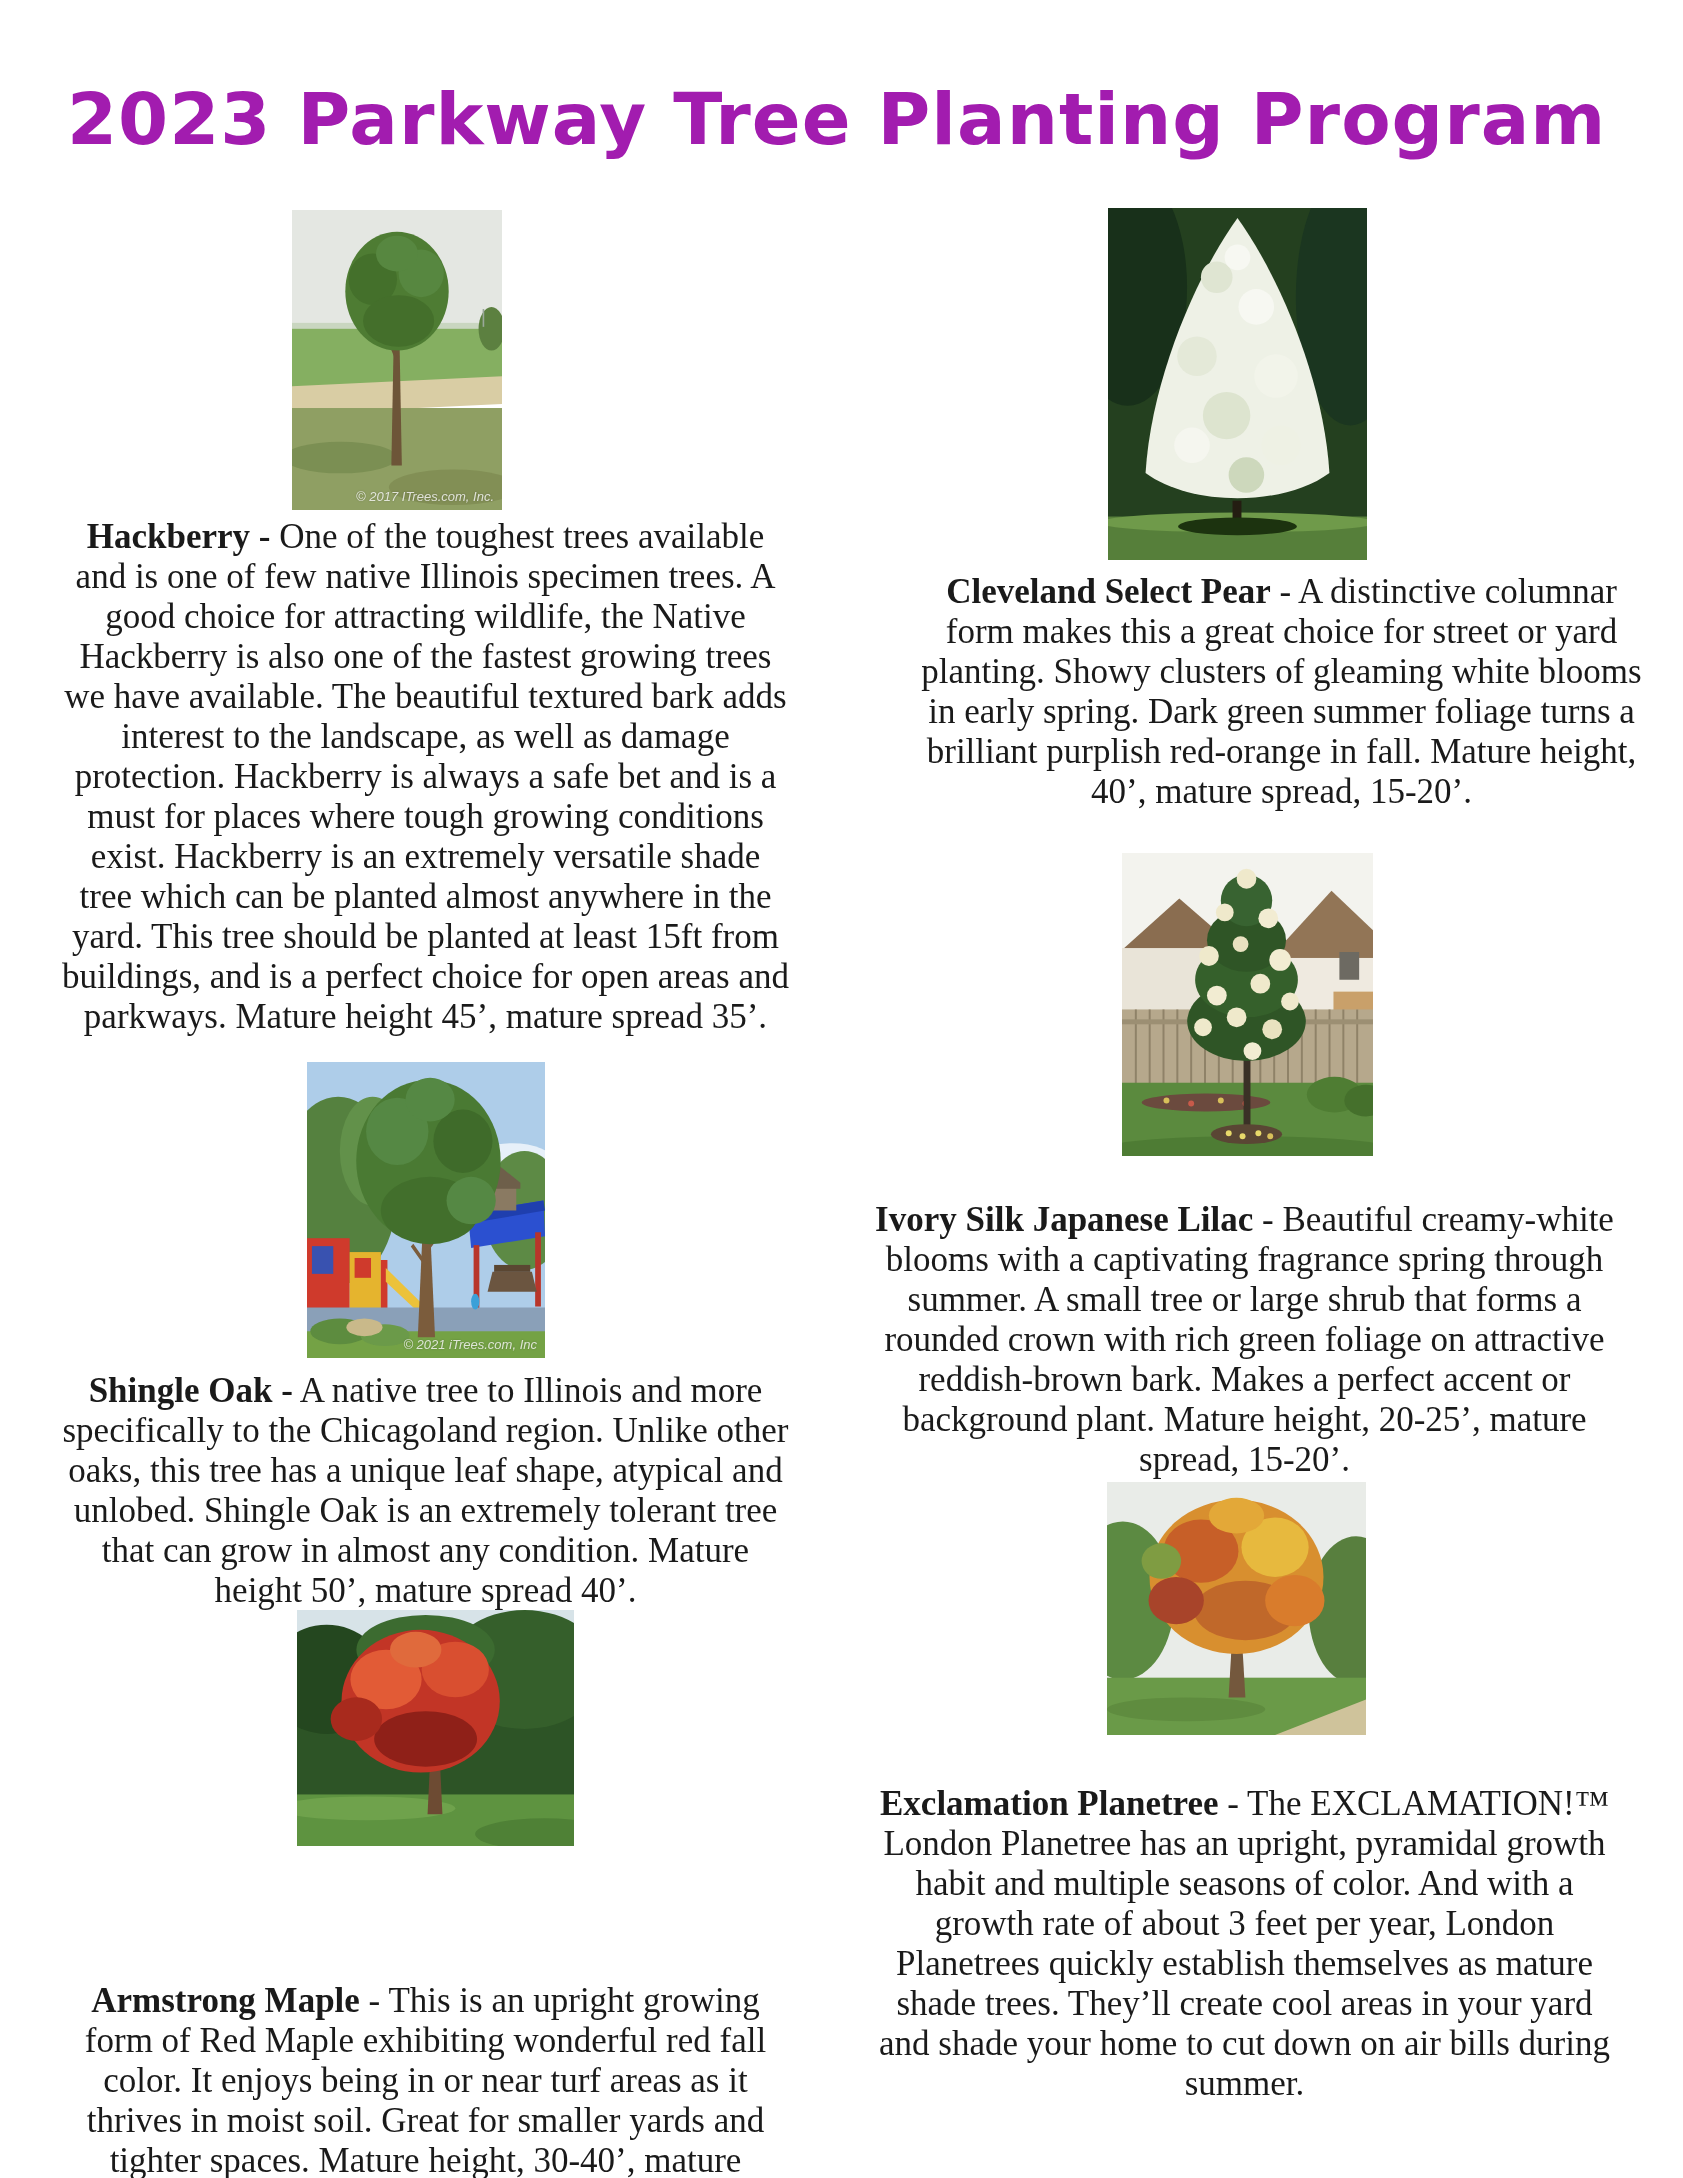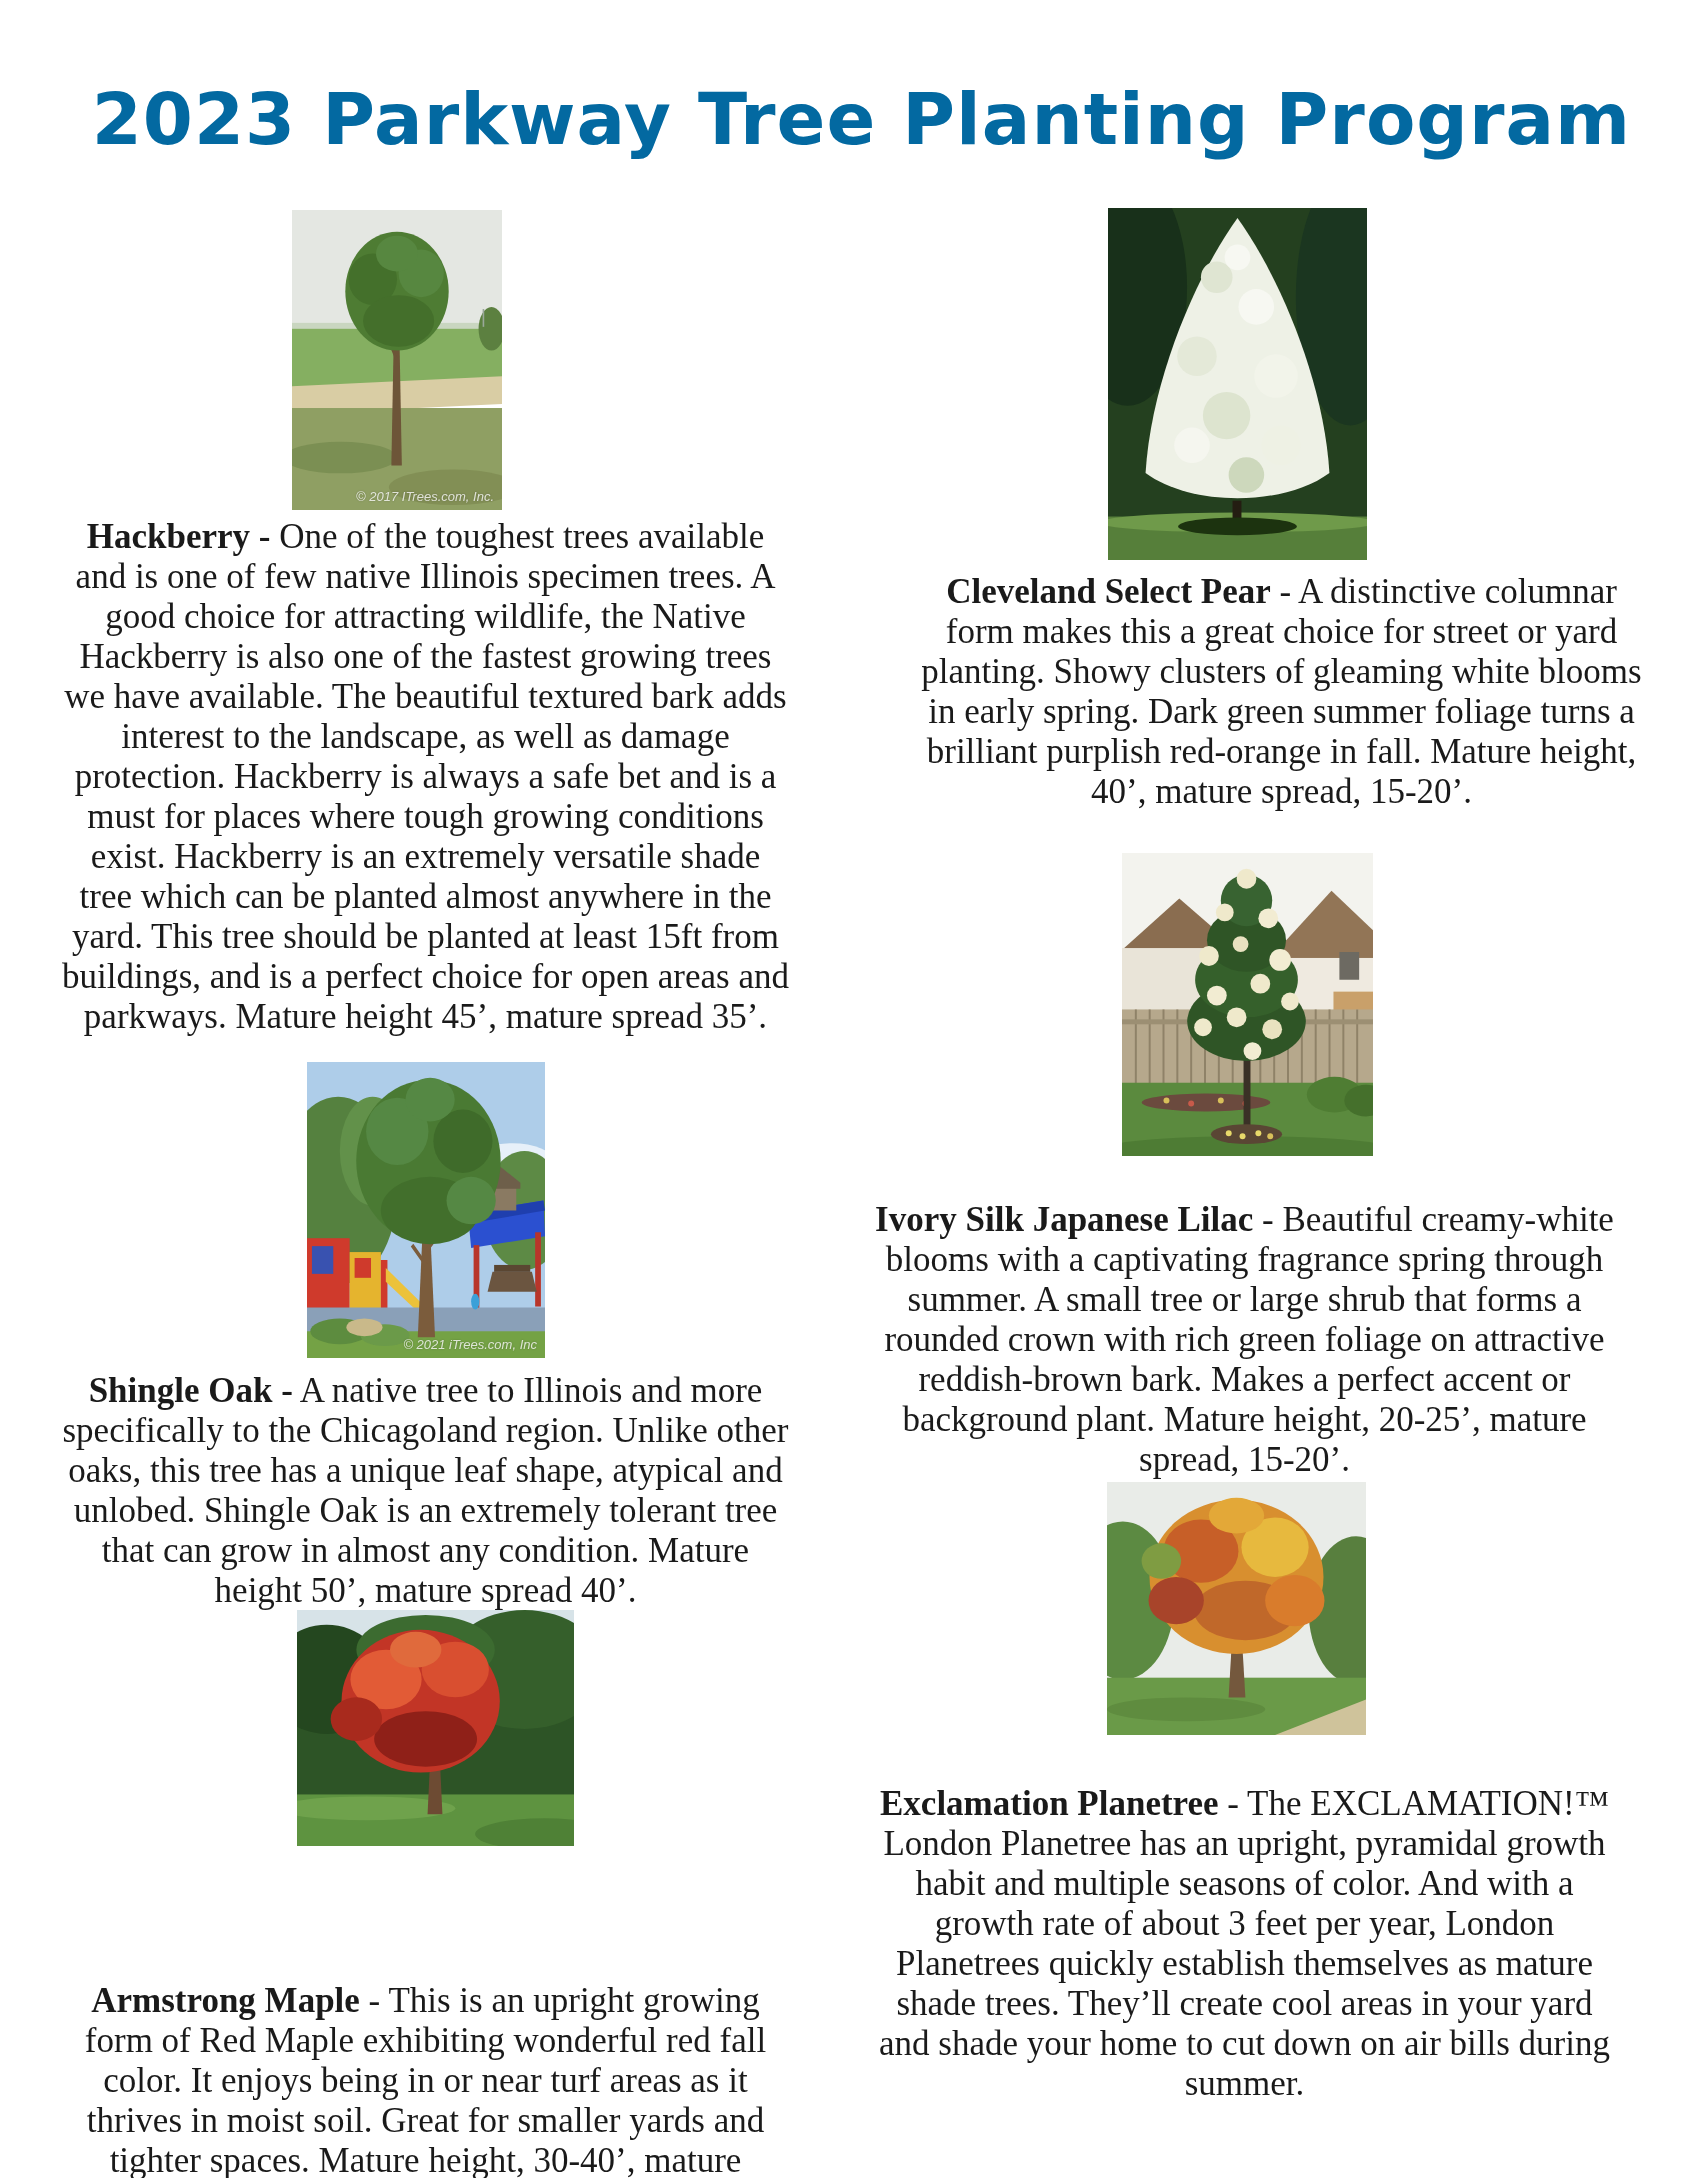--- a/index.html
+++ b/index.html
@@ -31,21 +31,21 @@
   .spring{
     position:absolute;margin:0;text-align:center;font-weight:bold;
     font-size:29px;line-height:40px;
   }
 </style>
 </head>
 <body>
 
 <div class="page">
 
-  <h1 class="title" style="color: #0369a1; text-align: right;">2023 Parkway Tree Planting Program</h1>
+  <h1 class="title" style="color: #a21caf;">2023 Parkway Tree Planting Program</h1>
 
   <figure class="photo" style="left:292px;top:210px;width:210px;height:300px;">
     <svg viewBox="0 0 260 303" preserveAspectRatio="none">
       <rect x="0" y="0" width="260" height="160" fill="#e4e7e2"></rect>
       <rect x="0" y="118" width="260" height="62" fill="#85af61"></rect>
       <rect x="0" y="114" width="260" height="6" fill="#c9d6c0"></rect>
       <polygon points="0,178 260,168 260,196 0,206" fill="#d9cda4"></polygon>
       <rect x="0" y="200" width="260" height="103" fill="#8f9f63"></rect>
       <ellipse cx="60" cy="250" rx="70" ry="16" fill="#7b8f53"></ellipse>
       <ellipse cx="200" cy="280" rx="80" ry="18" fill="#828f55"></ellipse>

